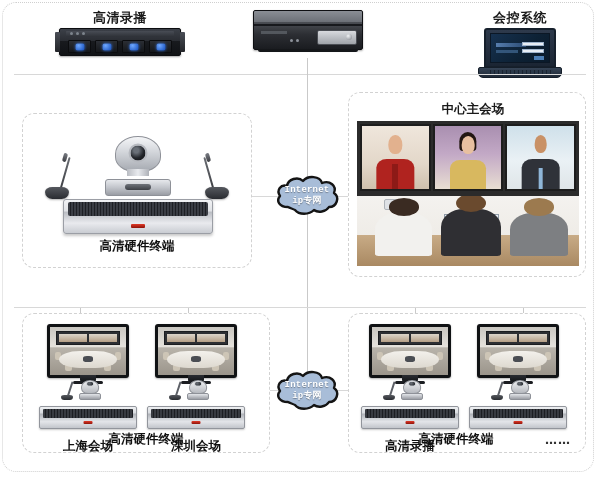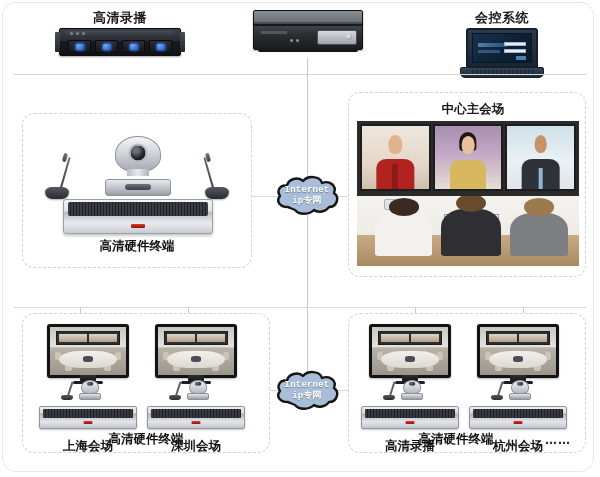--- a/index.html
+++ b/index.html
@@ -317,21 +317,21 @@
           <s></s>
           <s></s>
         </div>
       <div class="mcu-panel">
           <b></b>
         </div>
       <div class="mcu-foot"></div>
     </div>
   </div>
 
-  <div class="dev" style="left:442px;top:10px;width:120px;">
+  <div class="dev" style="left:460px;top:10px;width:120px;">
     <div class="dev-label">会控系统</div>
     <div class="laptop">
       <div class="lt-lid">
         <div class="lt-screen">
           <div class="lt-logo"></div>
           <div class="lt-logo2"></div>
           <div class="lt-field lt-f1"></div>
           <div class="lt-field lt-f2"></div>
           <div class="lt-btn"></div>
         </div>
@@ -570,21 +570,20 @@
           <div class="v-cam-h">
               <div class="v-cam-l"></div>
             </div>
             <div class="v-cam-b"></div>
         </div>
       </div>
       <div class="v-codec" style="width:96px;height:21px;">
         <div class="v-grille"></div>
           <div class="v-led"></div>
       </div>
-      <div class="v-label">杭州会场</div>
     </div>
 
     <div class="cap" style="top:117px;left:-22px;">高清硬件终端</div>
     <div class="ellipsis" style="right:14px;top:119px;">……</div>
   </div>
 
   <div class="cloud" style="left:274px;top:174px;width:66px;height:44px;">
     <svg width="66" height="44" viewBox="0 0 66 44">
       <path d="M14 33 C5 33 2 27 6 22 C2 16 7 10 13 12 C14 5 24 2 29 7 C34 1 46 2 48 9 C56 6 63 12 60 19 C66 23 63 33 55 33 C52 38 44 39 40 36 C35 41 25 41 21 36 C19 35 16 34 14 33 Z" fill="#a8bdd8" stroke="#141414" stroke-width="2.4" stroke-linejoin="round"></path>
     </svg>

